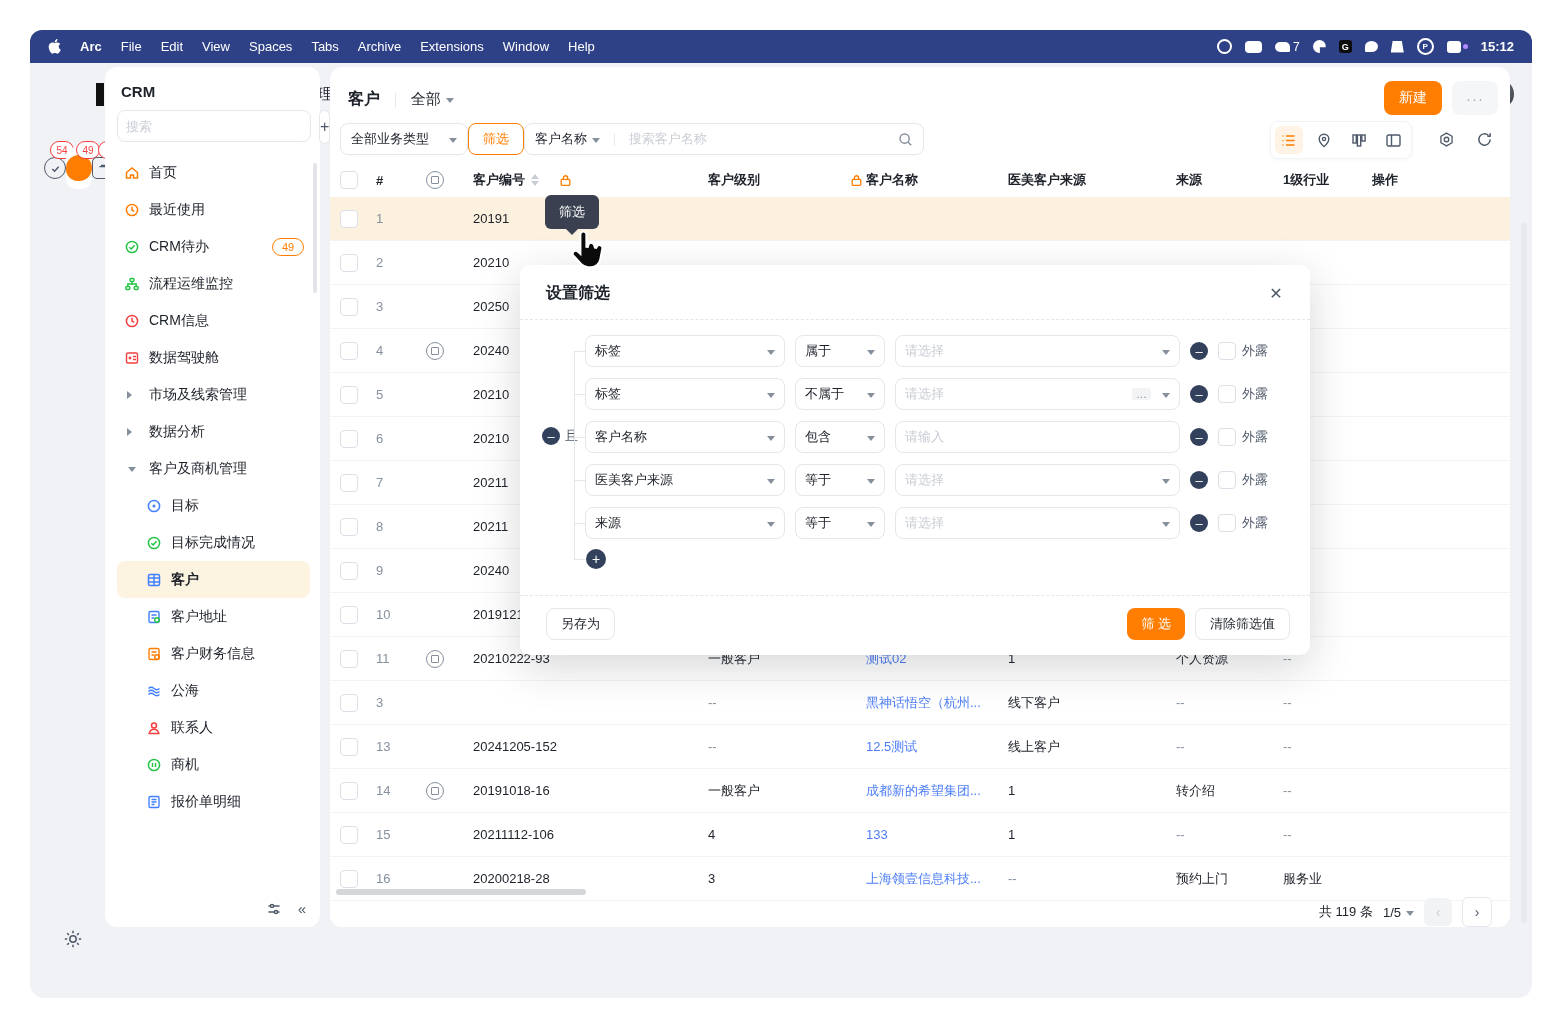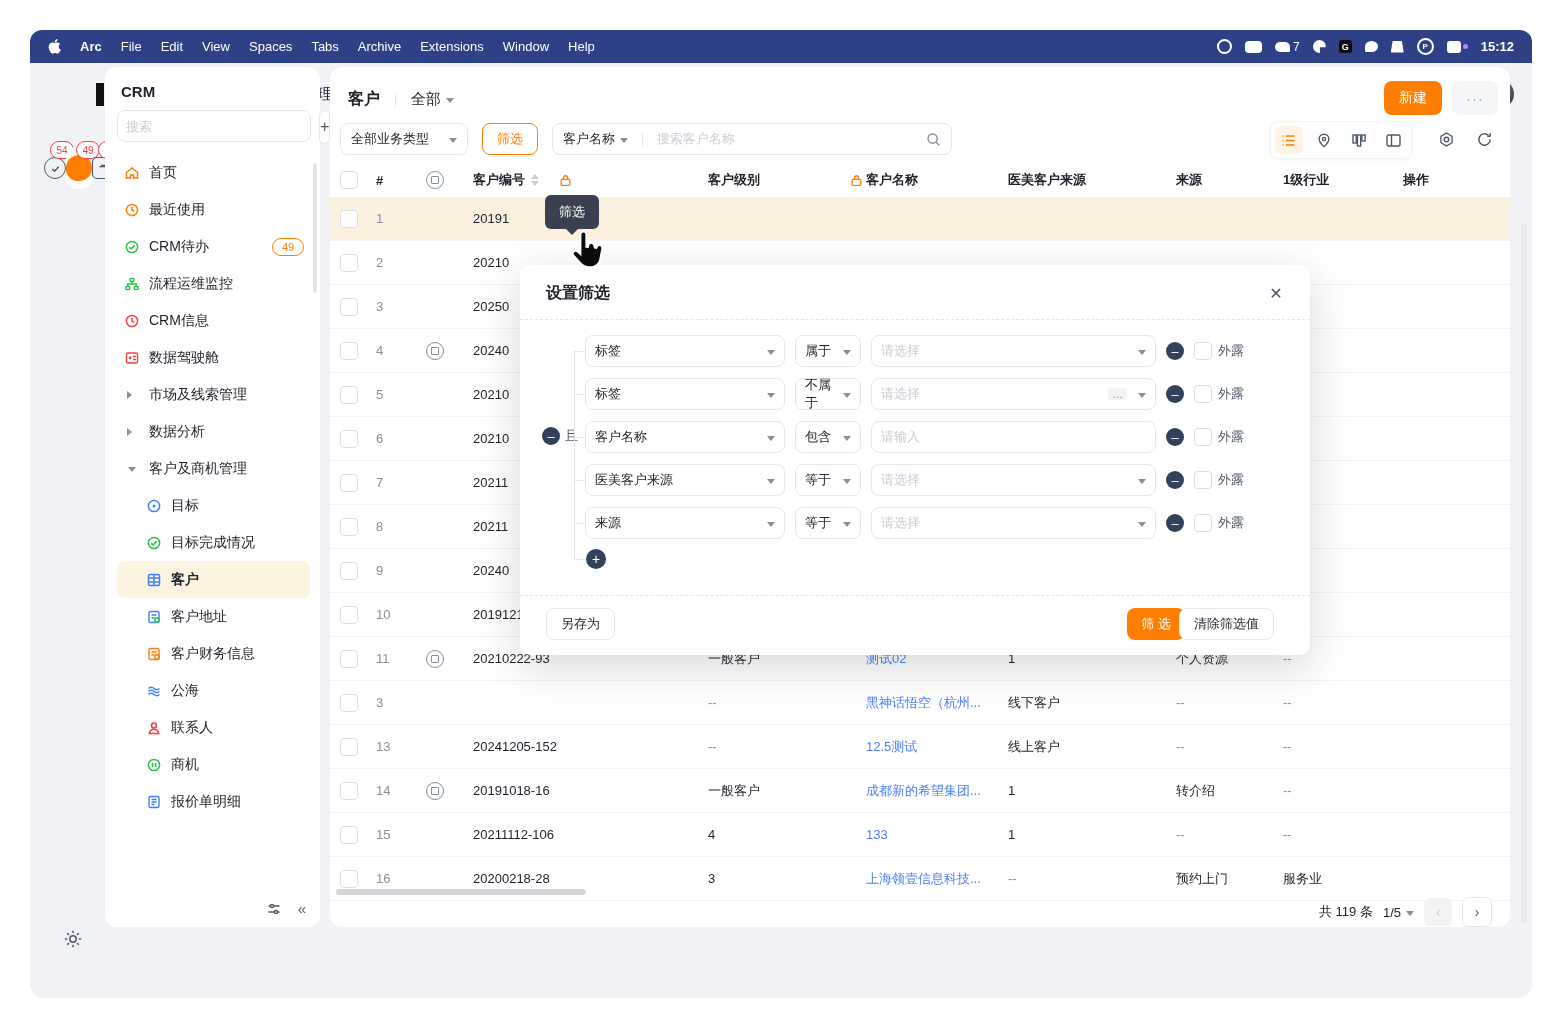--- a/index.html
+++ b/index.html
@@ -61,21 +61,21 @@
   .nico{width:17px;height:17px;margin-right:9px;display:inline-flex;align-items:center;justify-content:center;flex:none;font-size:12px;}
   .nav-badge{margin-left:auto;min-width:22px;height:16px;border:1px solid #ff7d00;color:#ff7d00;border-radius:9px;font-size:11px;display:flex;align-items:center;justify-content:center;padding:0 4px;background:#fff;}
   .sb-foot{position:absolute;right:14px;bottom:10px;display:flex;gap:16px;color:#4e5969;align-items:center;}
   
   .main{position:absolute;left:300px;top:4px;width:1180px;height:860px;background:#fff;border-radius:12px;}
   .m-title{position:absolute;left:18px;top:22px;display:flex;align-items:center;font-size:15px;}
   .m-entity{font-weight:700;font-size:16px;}
   .m-sep{color:#e5e6eb;margin:0 8px;font-size:15px;}
   .btn-new{position:absolute;right:68px;top:14px;width:58px;height:34px;background:#ff7d00;color:#fff;border:none;border-radius:8px;font-size:14px;font-family:inherit;}
   .btn-more{position:absolute;right:12px;top:14px;width:46px;height:34px;background:#f2f3f5;color:#86909c;border:none;border-radius:8px;font-size:15px;letter-spacing:1px;opacity:.75;}
-  .f-row{position:absolute;left:10px;top:56px;display:flex;gap:14px;align-items:center;}
+  .f-row{position:absolute;left:10px;top:56px;display:flex;align-items:center;}
   .sel-box{height:32px;border:1px solid #e5e6eb;border-radius:8px;display:flex;align-items:center;padding:0 10px;font-size:13px;color:#1d2129;background:#fff;box-sizing:border-box;}
   .sel-biz{width:128px;justify-content:space-between;}
   .btn-filter{width:56px;height:32px;border:1px solid #ff7d00;color:#ff7d00;background:#fff;border-radius:8px;font-size:13px;font-family:inherit;}
   .combo{width:400px;height:32px;border:1px solid #e5e6eb;border-radius:8px;display:flex;align-items:center;padding:0 10px;box-sizing:border-box;font-size:13px;background:#fff;}
   .combo .ph{color:#c9cdd4;}
   .combo .div{color:#e5e6eb;margin:0 8px;}
   .view-group{position:absolute;right:98px;top:54px;width:140px;height:36px;background:#fff;border:1px solid #f2f3f5;border-radius:8px;display:flex;align-items:center;justify-content:space-around;box-shadow:0 1px 4px rgba(0,0,0,.04);}
   .vg-item{width:28px;height:28px;display:flex;align-items:center;justify-content:center;border-radius:6px;color:#4e5969;}
   .vg-item.active{background:#fff3e6;color:#ff7d00;}
   .tool-ico{position:absolute;top:60px;width:24px;height:24px;display:flex;align-items:center;justify-content:center;color:#4e5969;}
@@ -84,21 +84,21 @@
   .tc{position:absolute;top:0;height:100%;display:flex;align-items:center;font-size:13px;white-space:nowrap;overflow:hidden;}
   .col-check{left:10px;width:22px;}
   .col-num{left:46px;width:40px;}
   .col-badge{left:96px;width:28px;}
   .col-code{left:143px;width:228px;}
   .col-level{left:378px;width:150px;}
   .col-name{left:536px;width:138px;}
   .col-med{left:678px;width:160px;}
   .col-src{left:846px;width:100px;}
   .col-ind{left:953px;width:100px;}
-  .col-op{left:1073px;width:100px;}
+  .col-op{left:1042px;width:100px;}
   .rows{position:absolute;left:0;top:130px;width:100%;}
   .trow{position:relative;height:43px;border-bottom:1px solid #f2f3f5;}
   .trow.hl{background:#fcf1df;}
   .ckb{width:16px;height:16px;border:1px solid #dcdfe6;border-radius:4px;background:#fff;}
   .rnum{color:#86909c;}
   .link{color:#4d7ef7;}
   .muted{color:#86909c;}
   .ubadge{width:16px;height:16px;border:1px solid #86909c;border-radius:50%;display:flex;align-items:center;justify-content:center;}
   .ubadge i{display:block;width:6px;height:6px;border:1px solid #86909c;border-radius:1px;}
   .sort{display:inline-flex;flex-direction:column;gap:2px;margin:0 6px;}
@@ -112,21 +112,21 @@
   .pg-next{background:#fff;border:1px solid #e5e6eb;color:#4e5969;}
   .vscroll{position:absolute;right:5px;top:160px;width:6px;height:700px;background:#e8e9ee;border-radius:3px;}
   
   .modal{position:absolute;left:490px;top:202px;width:790px;height:390px;background:#fff;border-radius:10px;box-shadow:0 12px 44px rgba(29,33,41,.18);z-index:30;}
   .md-title{position:absolute;left:26px;top:18px;font-size:16px;font-weight:600;color:#1d2129;}
   .md-close{position:absolute;right:22px;top:16px;font-size:16px;color:#4e5969;width:24px;height:24px;display:flex;align-items:center;justify-content:center;}
   .md-sep{position:absolute;left:0;top:54px;width:100%;border-top:1px dashed #e5e6eb;}
   .frow{position:absolute;left:65px;height:32px;display:flex;align-items:center;gap:10px;}
   .fsel{height:32px;border:1px solid #e5e6eb;border-radius:8px;display:flex;align-items:center;box-sizing:border-box;padding:0 9px;font-size:13px;background:#fff;justify-content:space-between;}
   .f-field{width:200px;}
-  .f-op{width:66px;}
+  .f-op{width:90px;}
   .f-val{width:285px;color:#c9cdd4;}
   .chip{background:#f2f3f5;color:#86909c;border-radius:3px;padding:0 4px;font-size:11px;margin-left:auto;margin-right:6px;}
   .minus{width:18px;height:18px;border-radius:50%;background:#33415c;color:#fff;display:flex;align-items:center;justify-content:center;font-size:13px;line-height:1;flex:none;}
   .overt{display:flex;align-items:center;gap:6px;font-size:13px;color:#4e5969;}
   .md-add{position:absolute;left:66px;top:284px;width:20px;height:20px;border-radius:50%;background:#33415c;color:#fff;display:flex;align-items:center;justify-content:center;font-size:14px;}
   .md-conn{position:absolute;left:22px;top:162px;display:flex;align-items:center;gap:5px;font-size:13px;color:#4e5969;}
   .tree-v{position:absolute;left:54px;top:86px;width:1px;height:208px;background:#e5e6eb;}
   .tree-h{position:absolute;width:11px;height:1px;background:#e5e6eb;left:54px;}
   .md-foot{position:absolute;left:0;top:330px;width:100%;height:60px;border-top:1px dashed #e5e6eb;box-sizing:border-box;}
   .btn-plain{height:32px;border:1px solid #e5e6eb;background:#fff;border-radius:8px;font-size:13px;color:#1d2129;font-family:inherit;padding:0 14px;}
@@ -862,21 +862,21 @@
             <span class="ckb"></span>
             <span>外露</span>
           </span>
       </div>
 
       <span class="md-add">+</span>
 
       <div class="md-foot">
         <button class="btn-plain" style="position:absolute;left:26px;top:12px">另存为</button>
         <button class="btn-apply" style="position:absolute;right:125px;top:12px">筛 选</button>
-        <button class="btn-plain" style="position:absolute;right:36px;top:12px">清除筛选值</button>
+        <button class="btn-plain" style="position:absolute;right:20px;top:12px">清除筛选值</button>
       </div>
     </div>
 
     <div class="tooltip"><span>筛选</span></div>
     <div class="handcur">
       <svg width="40" height="46" viewBox="0 0 24 28">
           <path d="M9.2 1.6c1 0 1.8.8 1.8 1.8v7.4l.9.1.3-1.1c.3-.9 1.2-1.5 2.1-1.3.7.1 1.2.6 1.4 1.2l.5 1.6.8.2.4-.7c.4-.8 1.4-1.2 2.2-.8.8.3 1.3 1.2 1.1 2l-1.2 6.4c-.5 2.8-3 4.8-5.8 4.8h-1.6c-1.6 0-3.2-.7-4.3-1.9l-4.6-5c-.7-.7-.7-1.8 0-2.5.7-.7 1.8-.7 2.5-.1l1.7 1.5V3.4c0-1 .8-1.8 1.8-1.8z" fill="#0b0b0b" stroke="#fff" stroke-width="1.2"></path>
         </svg>
     </div>
 

